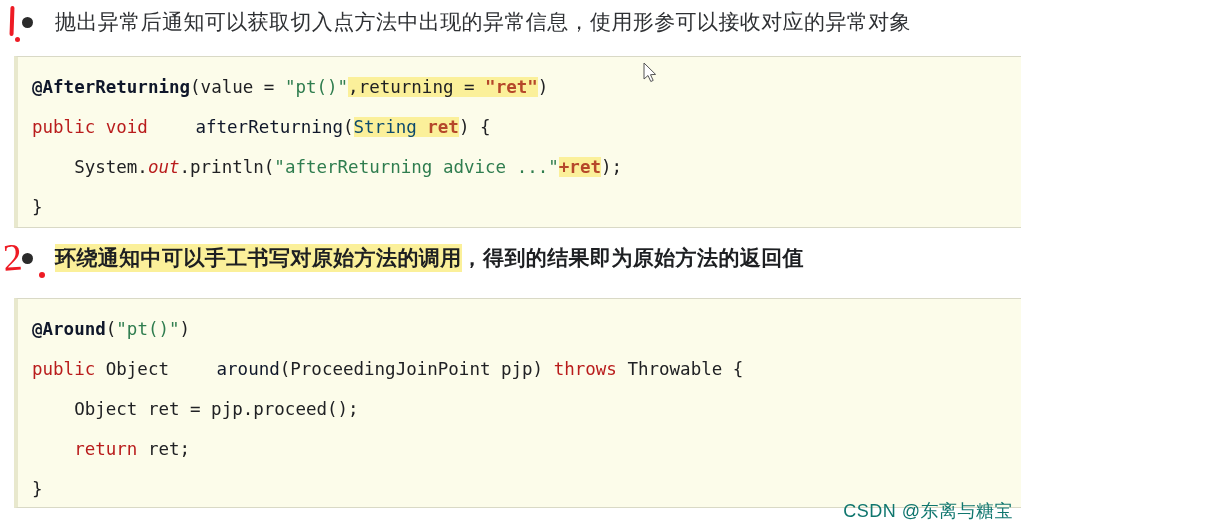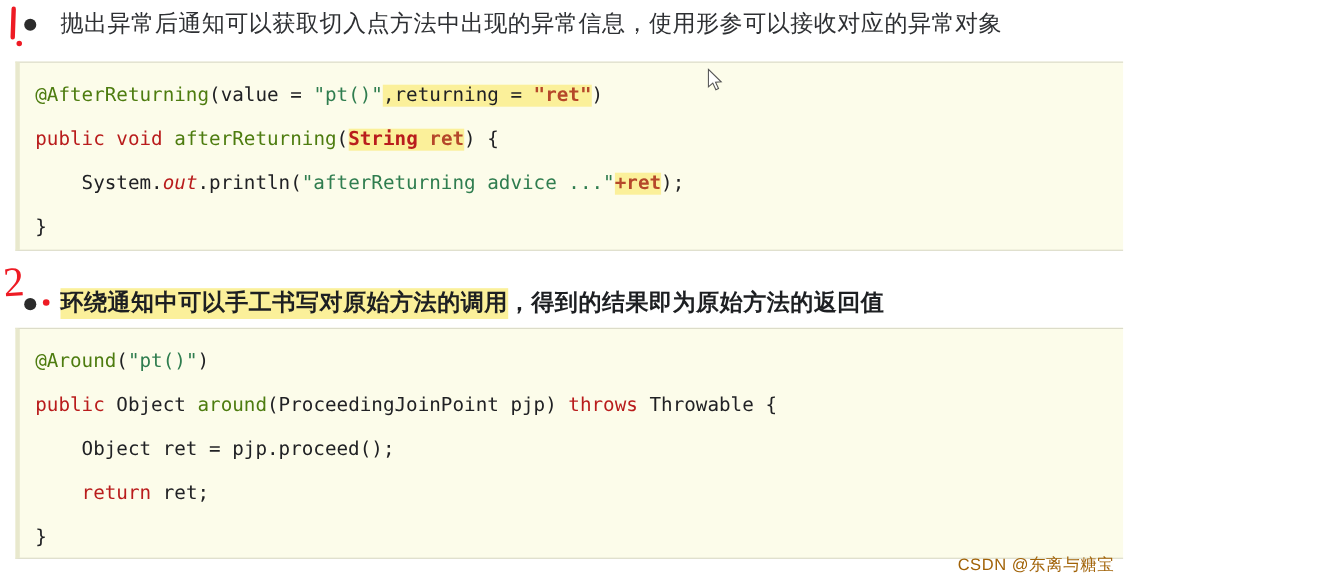--- a/index.html
+++ b/index.html
@@ -36,21 +36,21 @@
     color: #2e3033;
     white-space: nowrap;
     letter-spacing: .4px;
   }
   .hl {
     background: #fbf09a;
     padding: 2px 0 3px 0;
   }
 
   #heading-1 { top: 7px; }
-  #heading-2 { top: 243px; margin-top: 18px; }
+  #heading-2 { top: 243px; }
   #heading-2 .heading-text { font-weight: 700; color: #1d1f22; }
 
   
   .annot {
     position: absolute;
     color: #ee1b24;
     pointer-events: none;
   }
   #annot-one {
     left: 10px; top: 6px;
@@ -94,43 +94,43 @@
     padding: 10px 0 10px 14px;
     font-family: "DejaVu Sans Mono", "Liberation Mono", monospace;
     font-size: 17.5px;
     line-height: 40px;
     color: #222222;
     white-space: pre;
   }
   #code-block-1 { top: 56px;  height: 172px; }
   #code-block-2 { top: 298px; height: 210px; }
 
-  .tok-ann   { color: #4d7c0f; }
+  .tok-ann   { color: #0f172a; font-weight: bold; }
   .tok-kw    { color: #b91c1c; }
-  .tok-fn    { color: #4d7c0f; }
+  .tok-fn    { color: #0f172a; margin-left: 37px; }
   .tok-str   { color: #2f7d4f; }
   .tok-plain { color: #202124; }
   .tok-field { color: #b91c1c; font-style: italic; }
   .tok-red   { color: #b5472a; font-weight: 700; }
-  .tok-dark  { color: #b91c1c; font-weight: 700; }
+  .tok-dark  { color: #0c4a6e; font-weight: 400; }
   .chl { background: #fbf09a; }
 
   
   #mouse-cursor {
     position: absolute;
     left: 643px; top: 62px;
     width: 16px; height: 22px;
   }
 
   
   #watermark {
     position: absolute;
     right: 8px; bottom: 5px;
-    font-size: 15px;
-    color: #a16207;
+    font-size: 18px;
+    color: #0f766e;
     letter-spacing: .5px;
     white-space: nowrap;
   }
 </style>
 </head>
 <body>
 
 <div class="page">
 
   <div class="annot" id="annot-one"></div>

